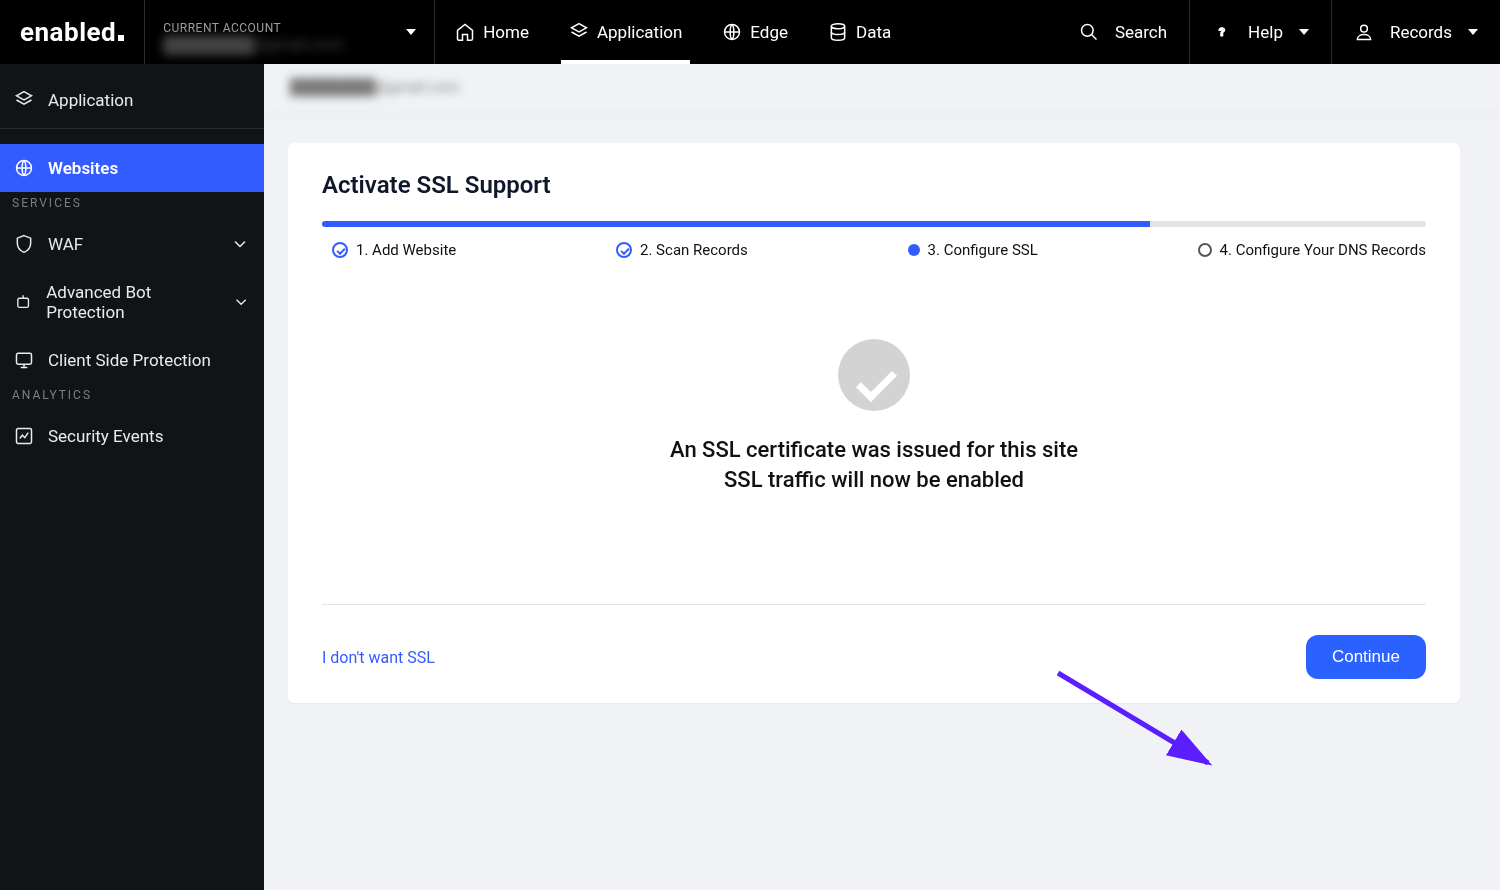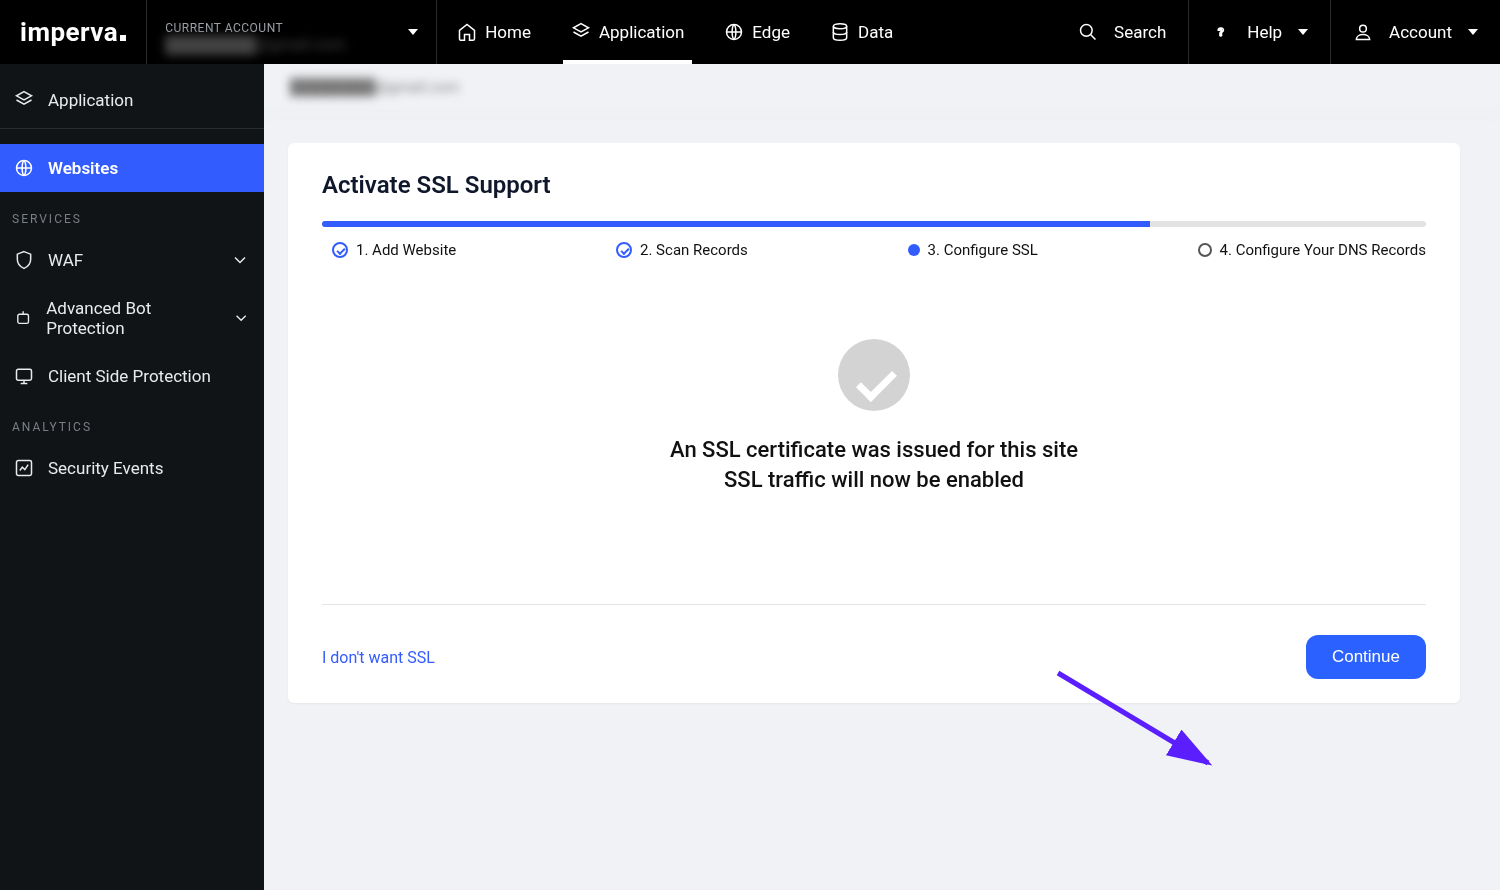--- a/index.html
+++ b/index.html
@@ -17,21 +17,21 @@
   .nav-right{ margin-left:auto; display:flex; align-items:stretch;}
   .nav-right .nav-item{ border-left:1px solid #2b2b2b; padding:0 22px;gap:16px;}
   .nav-right .nav-item:first-child{border-left:none;}
   .caret-down{ width:0;height:0;border-left:5px solid transparent;border-right:5px solid transparent;border-top:6px solid #fff; display:inline-block;}
   .layout{ display:flex; height:calc(100% - 64px); }
   .sidebar{ width:264px; background:#111416; color:#e8eaed; display:flex; flex-direction:column; padding-top:8px;}
   .side-row{ display:flex; align-items:center; gap:14px; padding:14px 14px; font-size:17px; cursor:pointer; position:relative;}
   .side-row .chev{ margin-left:auto; }
   .side-row.top{ border-bottom:1px solid #2a2d30; padding:18px 14px;}
   .side-row.active{ background:#335cff; color:#fff; font-weight:600;margin-top:15px;}
-  .side-head{ font-size:12px; letter-spacing:2px; color:#7a7f85; padding:20px 12px 10px;}
+  .side-head{ font-size:12px; letter-spacing:2px; color:#7a7f85; padding:4px 12px 10px;}
   .content{ flex:1; overflow:auto; }
   .breadcrumb{ padding:14px 26px 18px; color:#777; font-size:15px; border-bottom:1px solid #e2e4e8; filter: blur(5px);}
   .card{ background:#fff; margin:28px 40px 40px 24px; border-radius:6px; padding:28px 34px 24px; box-shadow:0 1px 2px rgba(0,0,0,.05);}
   .card h1{ font-size:24px; font-weight:600; color:#0f172a; margin-bottom:22px;}
   .progress{ height:6px; background:#e3e3e3; border-radius:3px; overflow:hidden; margin-bottom:14px;}
   .progress-fill{ height:100%; width:75%; background:#335cff;}
   .steps{ display:flex; justify-content:space-between; font-size:15px; color:#111; margin-bottom:40px;padding-left:10px;}
   .step{ display:flex; align-items:center; gap:8px;}
   .step-icon-done{ width:16px; height:16px; border:2px solid #335cff; border-radius:50%; position:relative;}
   .step-icon-done::after{ content:""; position:absolute; left:3px; top:4px; width:6px; height:3px; border-left:2px solid #335cff; border-bottom:2px solid #335cff; transform:rotate(-45deg);}
@@ -46,21 +46,21 @@
   .btn-primary{ background:#2b62ff; color:#fff; border:none; border-radius:12px; padding:12px 26px; font-size:17px; cursor:pointer;}
   .arrow-annot{ position:absolute; pointer-events:none; }
   .icon-svg{ width:20px; height:20px; fill:none; stroke:#fff; stroke-width:1.8;}
   .sidebar .icon-svg{ stroke:#e8eaed; }
 </style>
 </head>
 <body>
 
 <div class="topbar">
   <div class="logo">
-      <span>imperva</span>
+      <span>enabled</span>
       <span class="logo-dot"></span>
     </div>
   <div class="account-select">
     <span class="account-label">CURRENT ACCOUNT</span>
     <span class="account-value">████████@gmail.com</span>
     <span class="account-caret caret-down"></span>
   </div>
   <div class="nav-center">
     <div class="nav-item">
       <svg class="icon-svg" viewBox="0 0 24 24">
@@ -105,21 +105,21 @@
           <text x="12" y="17" text-anchor="middle" font-size="14" fill="#000" font-weight="bold">?</text>
         </svg>
       <span>Help</span>
       <span class="caret-down"></span>
     </div>
     <div class="nav-item">
       <svg class="icon-svg" viewBox="0 0 24 24" fill="#fff" stroke="none">
           <circle cx="12" cy="8" r="4"></circle>
           <path d="M4 21c0-4 4-6 8-6s8 2 8 6z"></path>
         </svg>
-      <span>Account</span>
+      <span>Records</span>
       <span class="caret-down"></span>
     </div>
   </div>
 </div>
 
 <div class="layout">
   <div class="sidebar">
     <div class="side-row top">
       <svg class="icon-svg" viewBox="0 0 24 24">
           <path d="M12 2l9 5-9 5-9-5z"></path>

